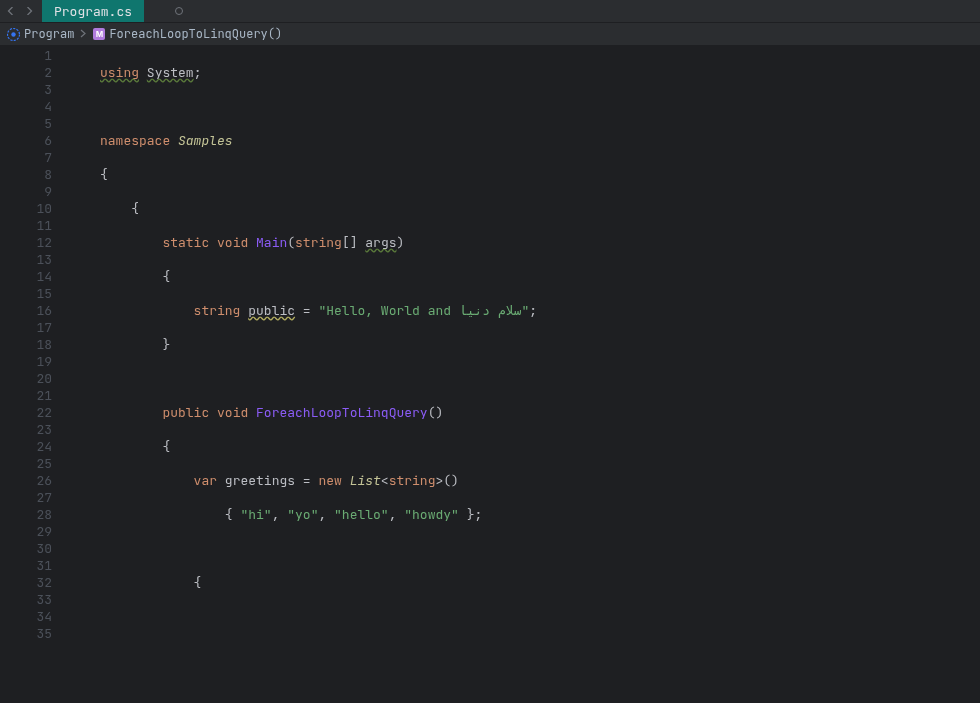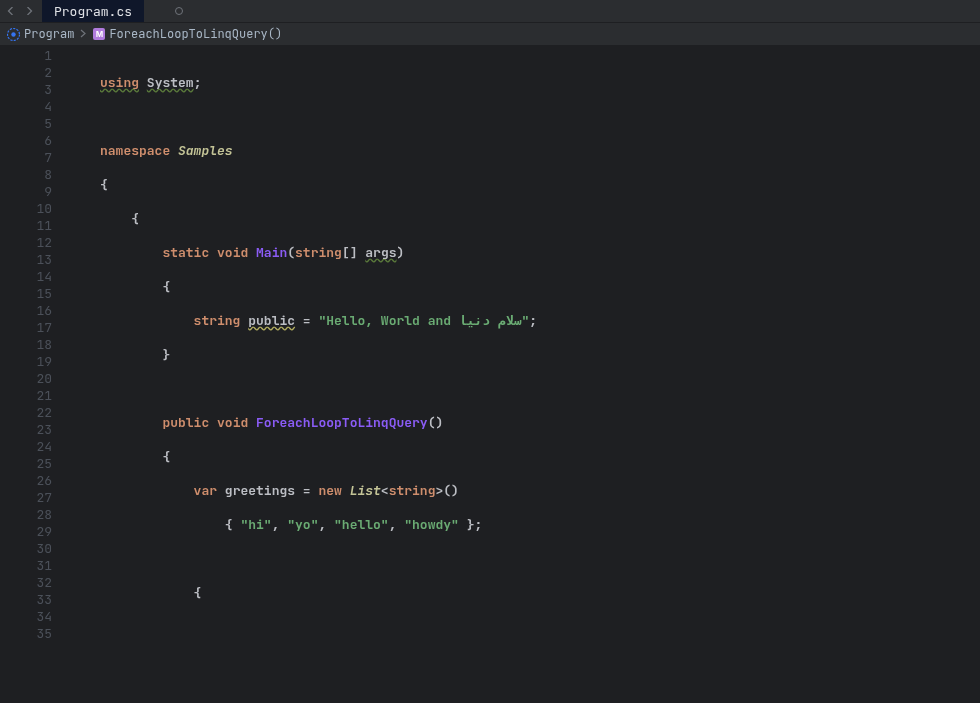--- a/index.html
+++ b/index.html
@@ -26,21 +26,21 @@
     height: 22px;
     display: inline-flex;
     align-items: center;
     justify-content: center;
     color: #6f737a;
     cursor: pointer;
   }
   .tab {
     height: 22px;
     padding: 0 12px;
-    background: #0f172a;
+    background: #0f766e;
     display: inline-flex;
     align-items: center;
     color: #dfe1e5;
     margin-left: 4px;
     border-top: 0;
   }
   .pin-dot {
     margin-left: 30px;
     color: #6f737a;
   }
@@ -102,25 +102,24 @@
     color: #4b5059;
     user-select: none;
   }
   .gutter div {
     height: 17px;
     line-height: 17px;
     padding-right: 18px;
   }
 
   .code {
-    padding-top: 12px;
+    padding-top: 2px;
     padding-left: 30px;
     white-space: pre;
     line-height: 17px;
-    font-weight: bold;
   }
   .code-line { height: 17px; }
 
   
   .kw  { color: #cf8e6d; }           
   .cls { color: #c4c497; font-style: italic; text-align: right; }
   .fn  { color: #8b5cf6; }           
   .str { color: #6aab73; }           
   .pun { color: #bcbec4; }           
   .id  { color: #bcbec4; }

